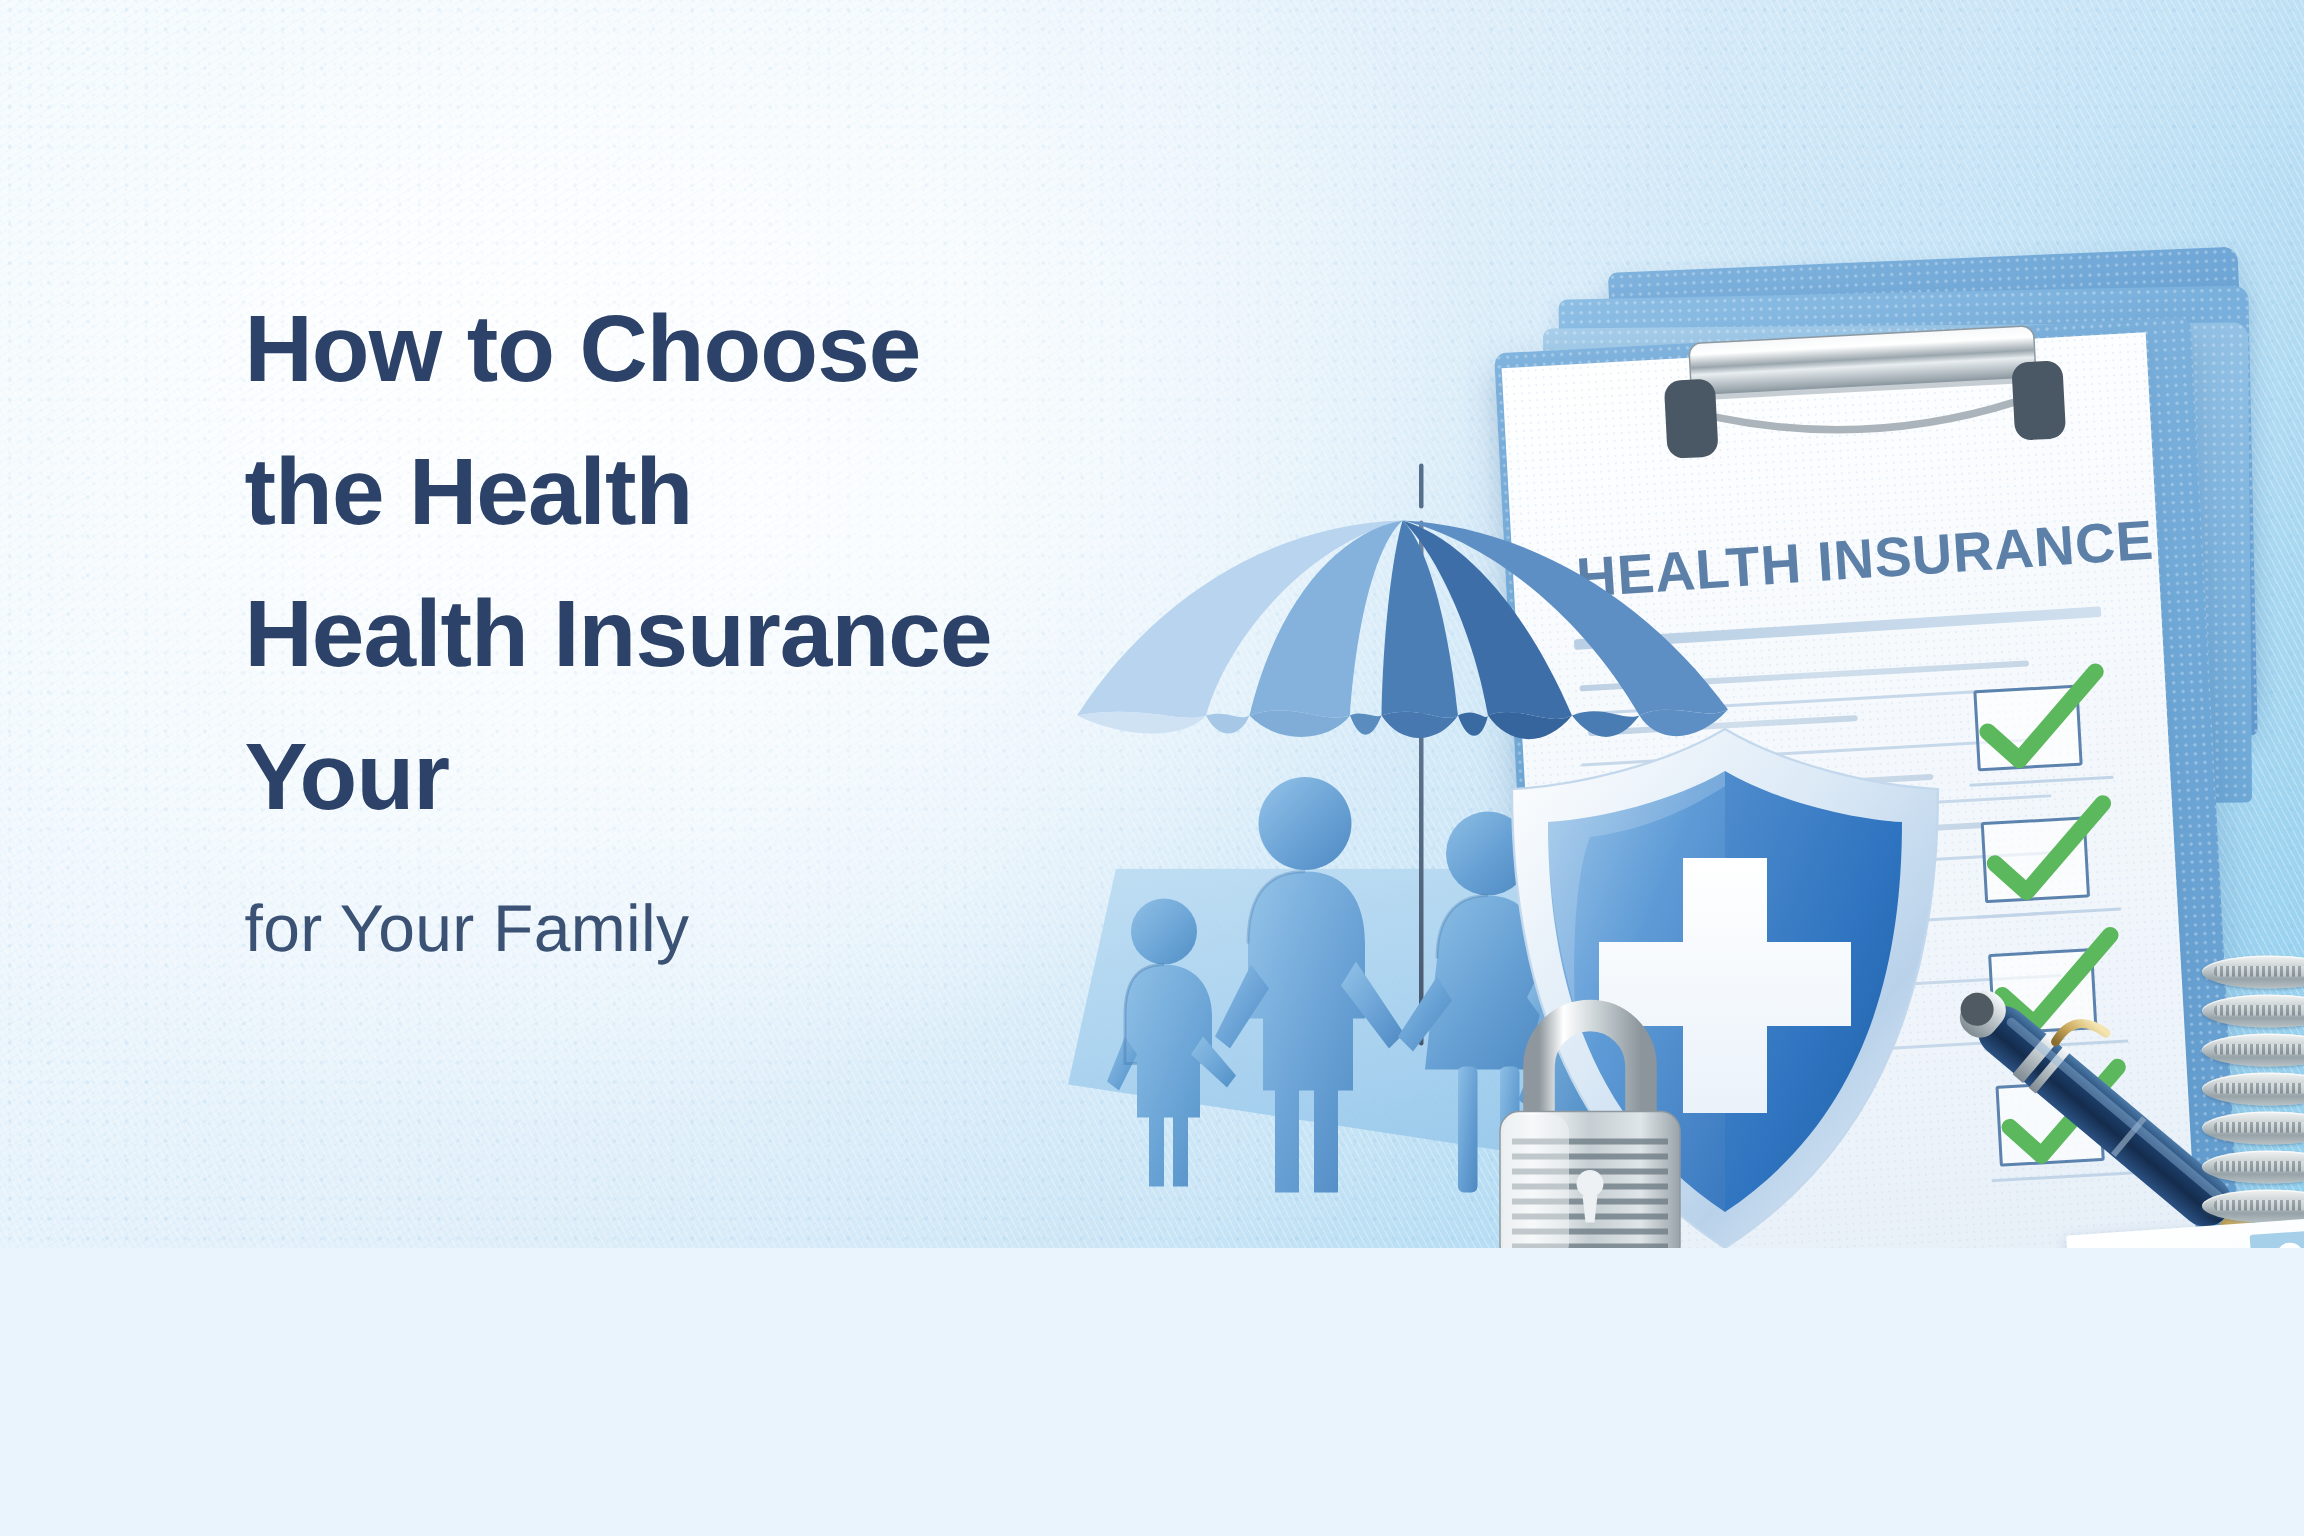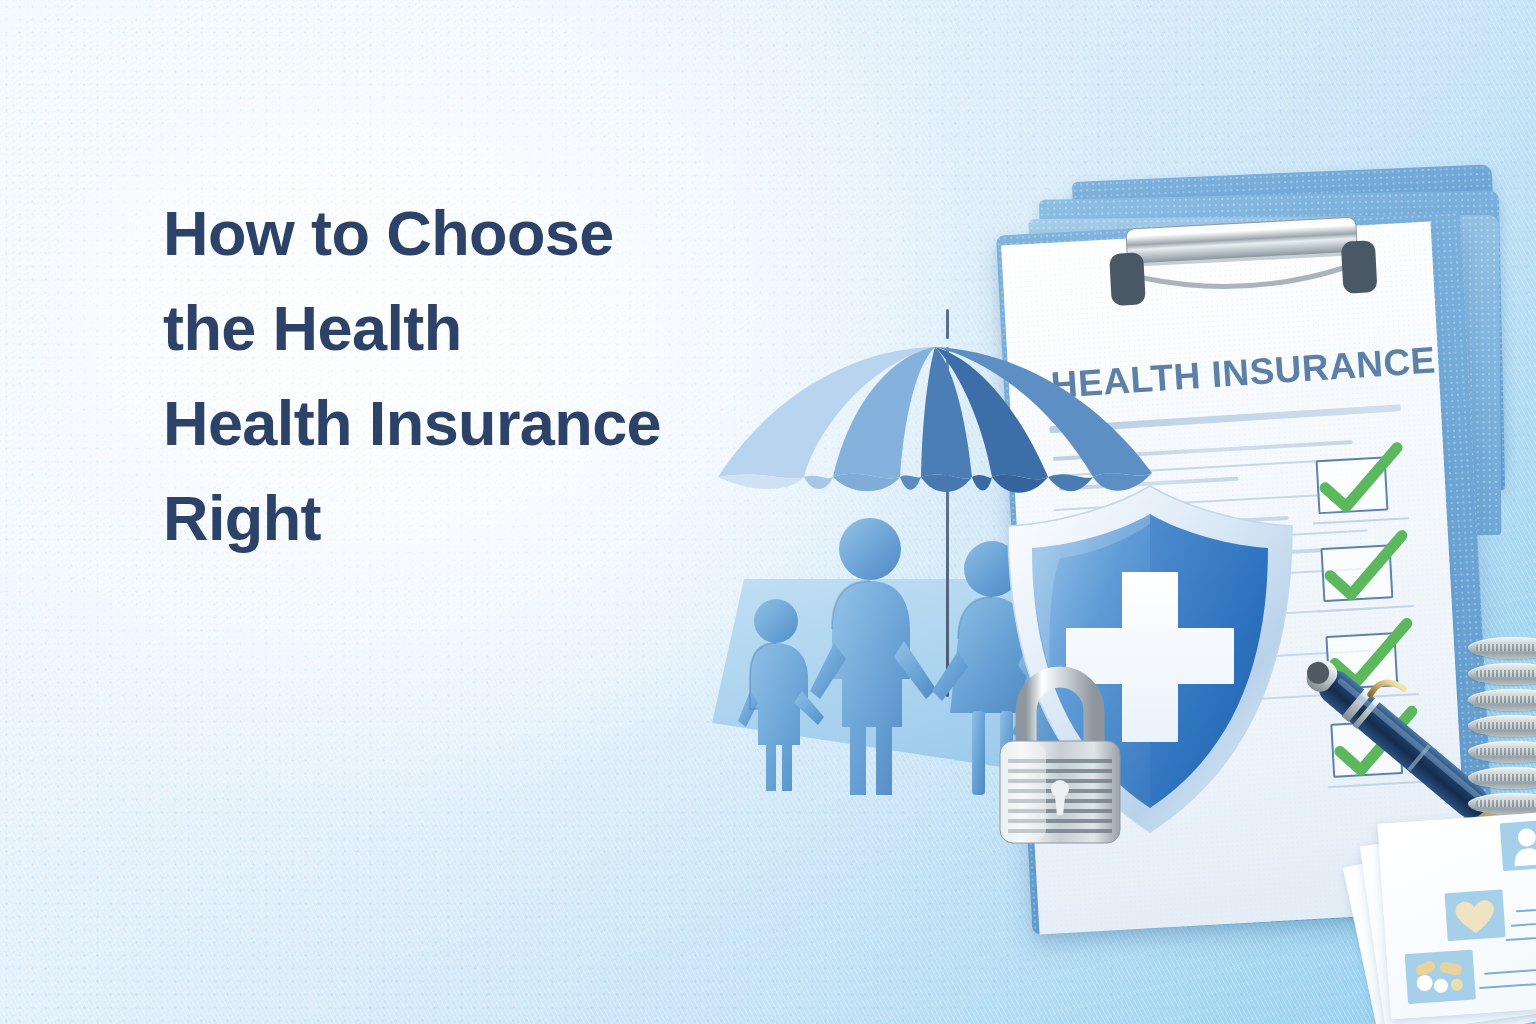--- a/index.html
+++ b/index.html
@@ -1,21 +1,21 @@
 <!DOCTYPE html>
 <html><head>
 <meta charset="utf-8">
 <style>
   html,body{margin:0;padding:0;}
   body{
     width:1536px;height:1024px;overflow:hidden;
     font-family:"Liberation Sans", sans-serif;
     background:#eaf4fc;
   }
-  #stage{position:relative;width:1536px;height:1024px;overflow:hidden;}
+  #stage{position:relative;width:1536px;height:832px;overflow:hidden;}
 
   
   .bg-base{
     position:absolute;inset:0;
     background:
       radial-gradient(ellipse 900px 700px at 22% 30%, #ffffff 0%, #f4fafe 35%, rgba(244,250,254,0) 72%),
       linear-gradient(128deg,#f3fafe 0%, #e9f4fc 26%, #dcedf9 46%, #c7e4f6 66%, #a9d8f1 83%, #8fcfee 100%);
   }
   .bg-dots{
     position:absolute;inset:0;
@@ -204,22 +204,23 @@
   <div class="bg-base"></div>
   <div class="bg-dots"></div>
   <div class="bg-fiber"></div>
   <div class="bg-vign"></div>
 
   <div class="copy">
     <h1 class="headline">
       <span class="ln">How to Choose</span>
       <span class="ln">the Health</span>
       <span class="ln">Health Insurance</span>
-      <span class="ln">Right</span>
+      <span class="ln">Your</span>
     </h1>
+    <div class="subhead">for Your Family</div>
   </div>
 
   <div class="photo">
 
     <div class="folder folder-a">
         <div class="folder-tex"></div>
       </div>
     <div class="folder folder-b">
         <div class="folder-tex"></div>
       </div>

